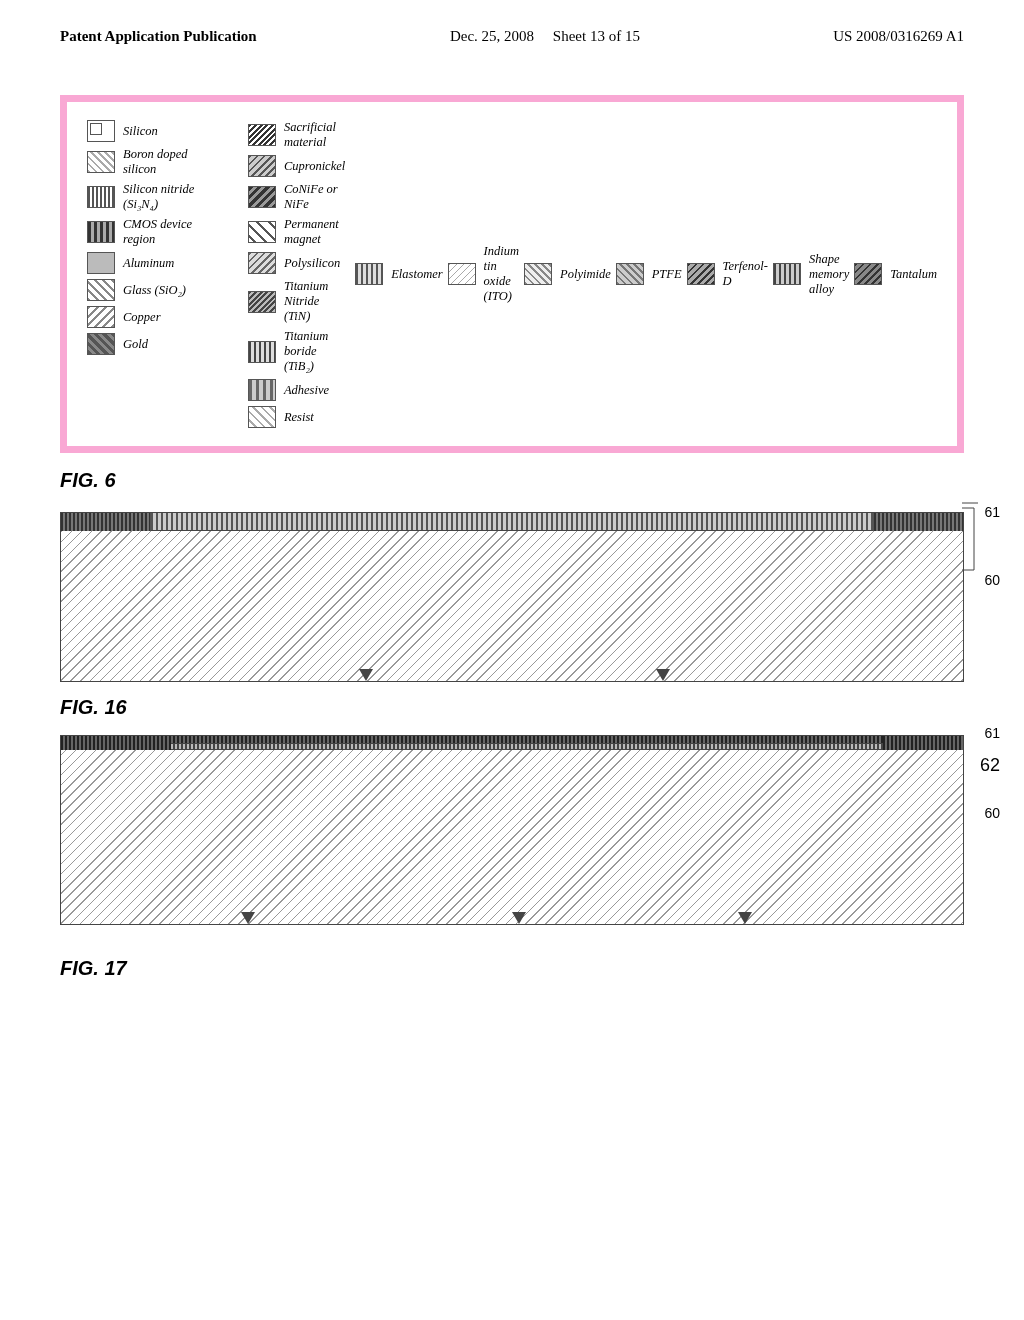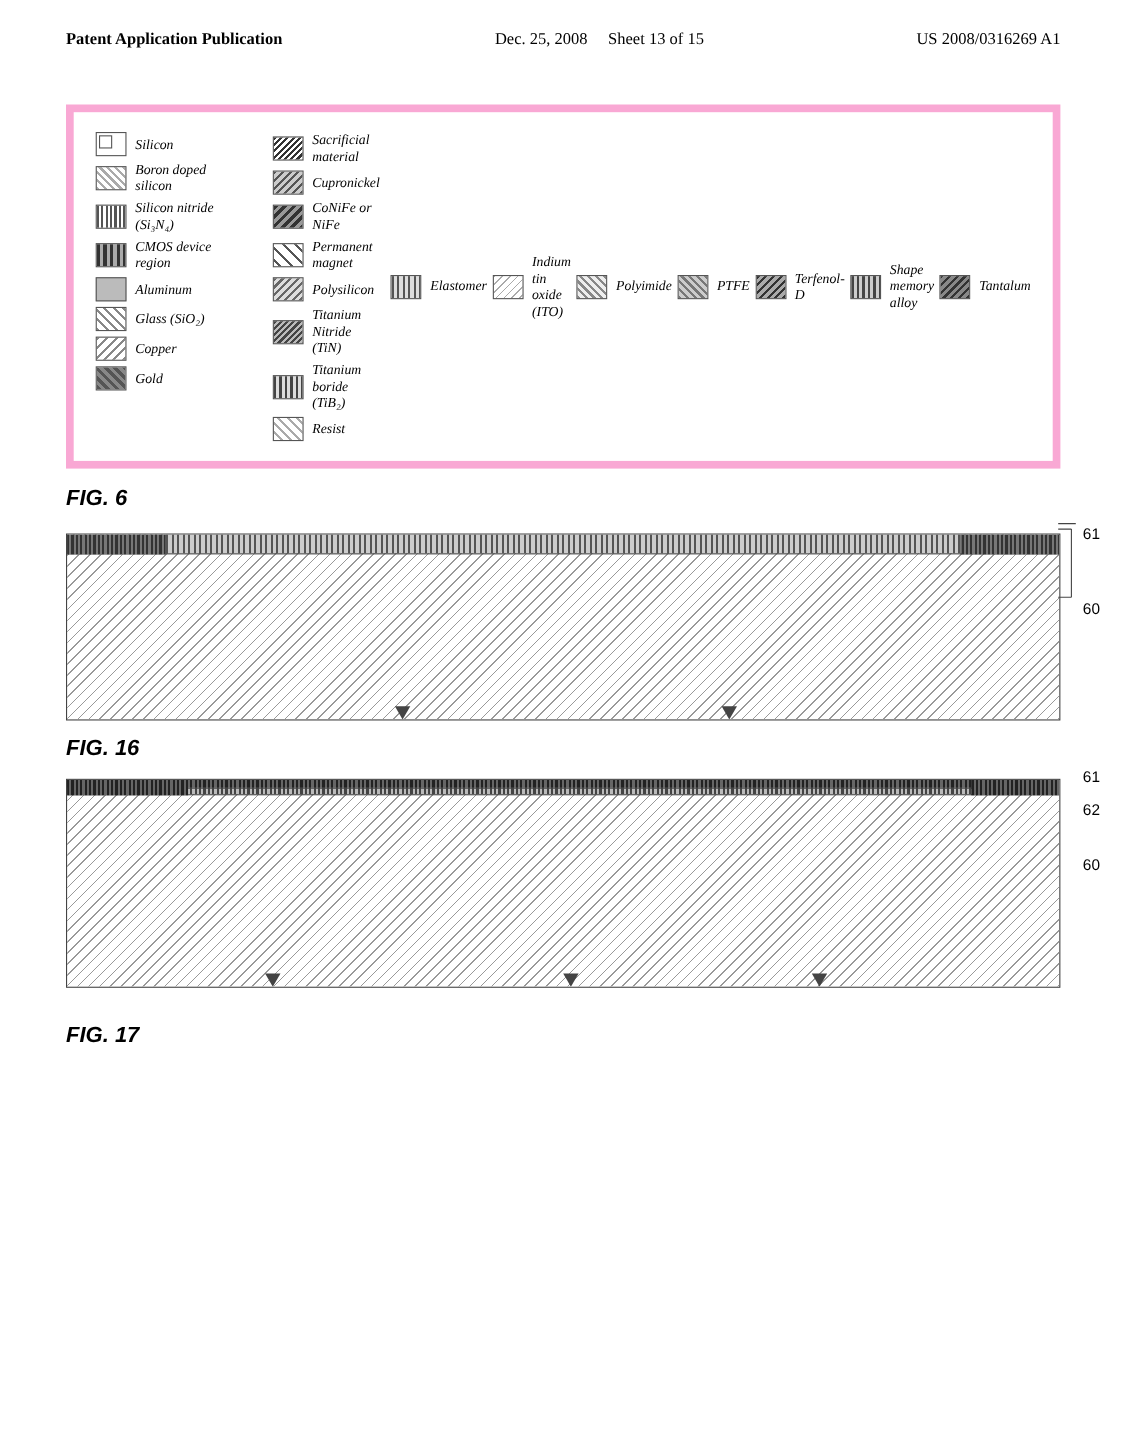--- a/index.html
+++ b/index.html
@@ -435,20 +435,24 @@
           </div>
           <div class="legend-item">
             <div class="swatch swatch-titanium-nitride"></div>
             <span>Titanium Nitride (TiN)</span>
           </div>
           <div class="legend-item">
             <div class="swatch swatch-titanium-boride"></div>
             <span>Titanium boride (TiB₂)</span>
           </div>
           <div class="legend-item">
+            <div class="swatch swatch-adhesive"></div>
+            <span>Adhesive</span>
+          </div>
+          <div class="legend-item">
             <div class="swatch swatch-resist"></div>
             <span>Resist</span>
           </div>
         </div>
 
       <div id="col3" style="display: flex; flex-direction: row; gap: 5px;">
           <div class="legend-item">
             <div class="swatch swatch-elastomer"></div>
             <span>Elastomer</span>
           </div>
@@ -543,19 +547,19 @@
           border-top:12px solid #444;"></div>
         <div style="position:absolute;bottom:0;left:50%;width:0;height:0;
           border-left:7px solid transparent;border-right:7px solid transparent;
           border-top:12px solid #444;"></div>
         <div style="position:absolute;bottom:0;left:75%;width:0;height:0;
           border-left:7px solid transparent;border-right:7px solid transparent;
           border-top:12px solid #444;"></div>
       </div>
 
       <div style="position:absolute;top:-10px;right:-36px;font-size:14px;font-family:Arial,sans-serif;">61</div>
-      <div style="position:absolute;top:20px;right:-36px;font-size:14px;font-family:Arial,sans-serif;">62</div>
+      <div style="position:absolute;top:20px;right:-36px;font-size:18px;font-family:Arial,sans-serif;">62</div>
       <div style="position:absolute;top:70px;right:-36px;font-size:14px;font-family:Arial,sans-serif;">60</div>
     </div>
     <div class="fig-label" style="margin-top:32px;">FIG. 17</div>
   </div>
 
 </div>
 
 </body></html>

